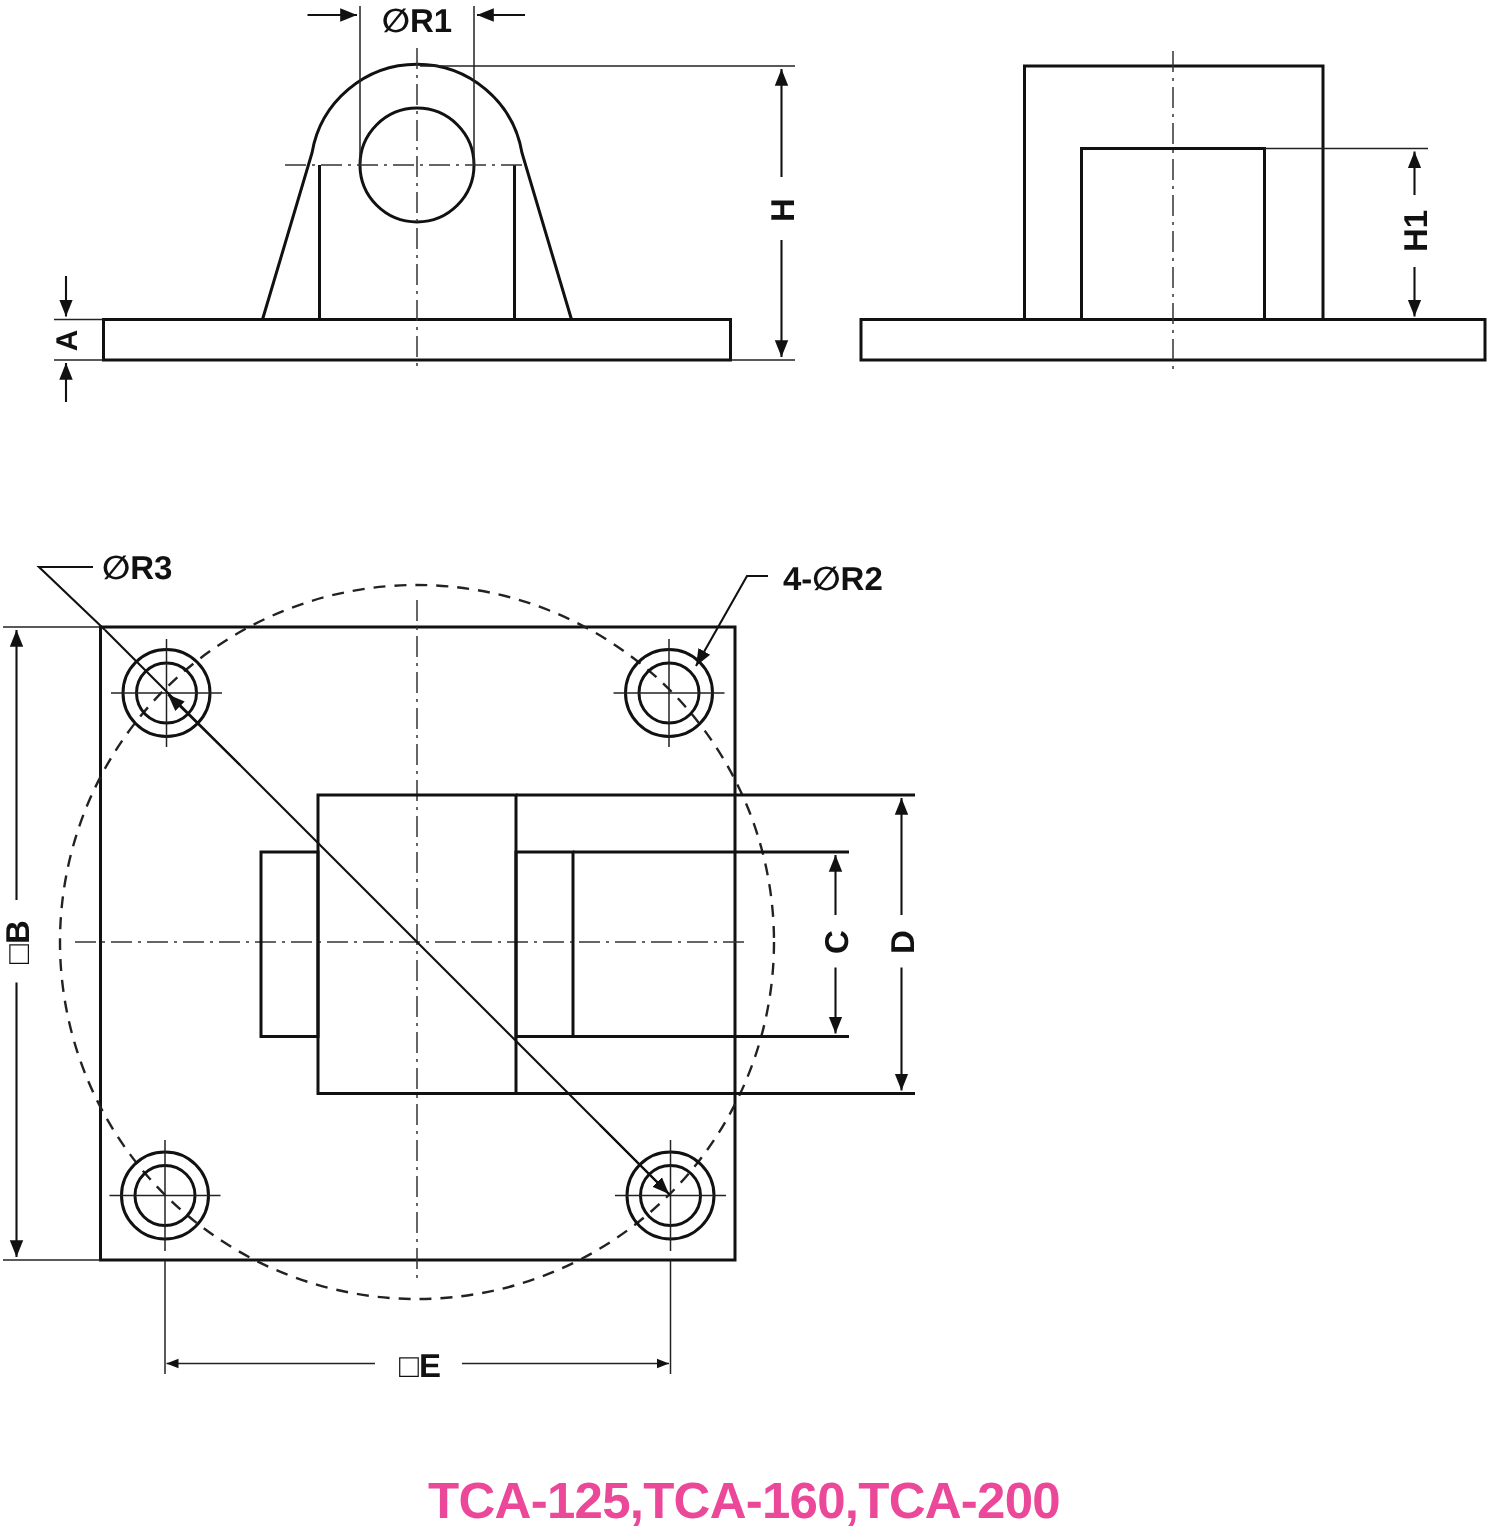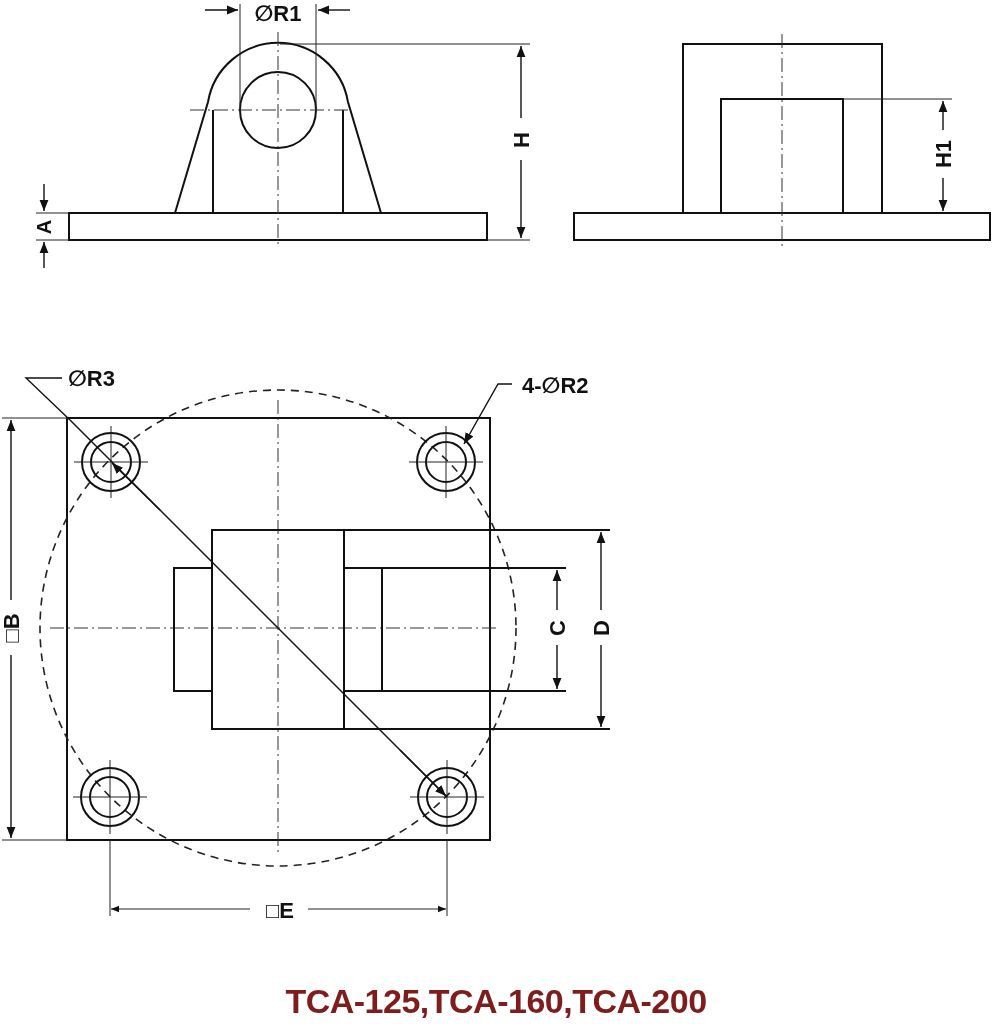--- a/index.html
+++ b/index.html
@@ -4,21 +4,21 @@
 <style>
   html,body{margin:0;padding:0;background:#ffffff;}
   body{width:992px;height:1024px;position:relative;overflow:hidden;font-family:"Liberation Sans","DejaVu Sans",sans-serif;}
   svg{position:absolute;left:0;top:0;}
   .ol{stroke:#111;stroke-width:2;fill:none;}
   .thin{stroke:#222;stroke-width:1;fill:none;}
   .cl{stroke:#333;stroke-width:1;fill:none;stroke-dasharray:14 4 2 4;}
   .dash{stroke:#222;stroke-width:1.6;fill:none;stroke-dasharray:8 6;}
   .dim{stroke:#111;stroke-width:1.4;fill:none;}
   .lbl{font-family:"Liberation Sans","DejaVu Sans",sans-serif;font-weight:bold;fill:#111;}
-  #title{position:absolute;left:0;width:992px;top:982px;text-align:center;font-size:34px;font-weight:bold;color:#7f1d1d;font-family:"Liberation Sans",sans-serif;letter-spacing:-0.5px;}
+  #title{position:absolute;left:0;width:992px;top:982px;text-align:center;font-size:34px;font-weight:bold;color:#ec4899;font-family:"Liberation Sans",sans-serif;letter-spacing:-0.5px;}
 </style>
 </head>
 <body>
 
 <svg width="992" height="1024" viewBox="0 0 992 1024" xmlns="http://www.w3.org/2000/svg">
   <defs>
     <marker id="ar" viewBox="0 0 10 10" refX="10" refY="5" markerWidth="8" markerHeight="8" orient="auto-start-reverse">
       <path d="M0,1 L10,5 L0,9 z" fill="#111"></path>
     </marker>
   </defs>

